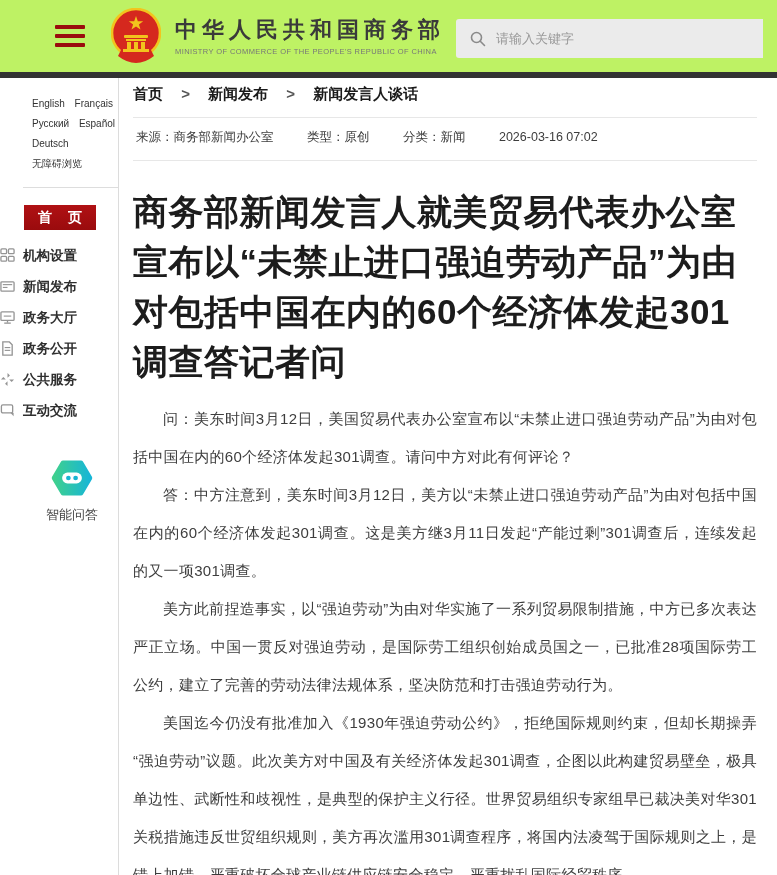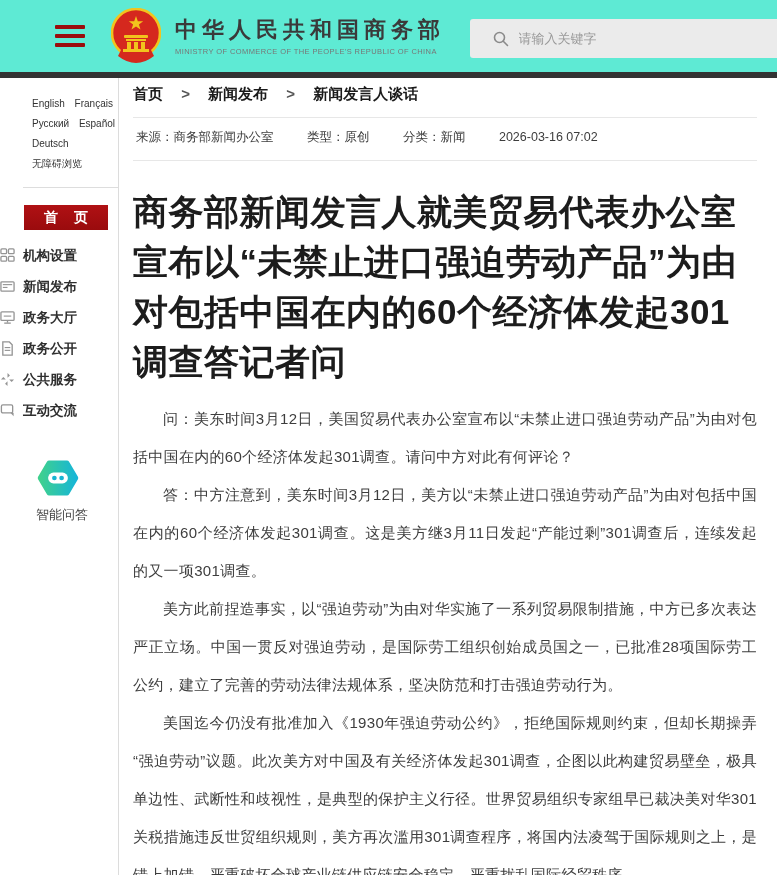--- a/index.html
+++ b/index.html
@@ -4,33 +4,33 @@
 <style>
   * { margin:0; padding:0; box-sizing:border-box; }
   html,body { background:#fff; }
   body {
     width:777px; height:875px; overflow:hidden;
     font-family:"Liberation Sans","DejaVu Sans",sans-serif;
     color:#333;
   }
   
   .header {
-    height:72px; display:flex; align-items:center; position:relative; background:#5eead4;
+    height:72px; display:flex; align-items:center; position:relative; background:#bef264;
   }
   .hamburger { margin-left:55px; cursor:pointer; }
   .hamburger .bar { width:30px; height:4px; background:#9a0d0d; margin:5px 0; border-radius:1px; }
   .logo-wrap { display:flex; align-items:center; margin-left:26px; cursor:pointer; }
   .emblem { width:50px; height:56px; flex:0 0 auto; }
   .site-titles { margin-left:14px; }
   .site-title { font-size:22px; font-weight:bold; color:#3a3a3a; letter-spacing:5px; line-height:26px; }
   .site-subtitle { font-size:7.5px; color:#777; letter-spacing:0.4px; margin-top:4px; }
   .search-box {
-    position:absolute; right:0; top:19px; width:307px; height:39px;
+    position:absolute; right:14px; top:19px; width:307px; height:39px;
     background:#ebebeb; border-radius:3px 0 0 3px;
-    display:flex; align-items:center; padding-left:14px;justify-content:center;
+    display:flex; align-items:center; padding-left:14px;
   }
   .search-box svg { flex:0 0 auto; }
   .search-input {
     border:none; background:transparent; outline:none; margin-left:10px;
     font-size:13px; color:#333; width:250px;
     font-family:"Liberation Sans","DejaVu Sans",sans-serif;
   }
   .search-input::placeholder { color:#999; }
   .top-bar { height:6px; background:#333333; width:100%; }
 
@@ -38,33 +38,33 @@
   .layout { display:flex; height:797px; }
   .sidebar { width:119px; border-right:1px solid #dcdcdc; flex:0 0 auto; padding-top:16px; }
   .main { flex:1; padding:0 20px 0 14px; }
 
   
   .lang-block { padding-left:32px; }
   .lang-row { font-size:10px; line-height:20px; color:#333; white-space:nowrap; }
   .lang-link { cursor:pointer; margin-right:7px; }
   .side-divider { border:none; border-top:1px solid #ddd; margin:13px 0 0 23px; }
   .home-btn {
-    margin:17px 0 0 24px; width:84px; height:25px;
+    margin:17px 0 0 24px; width:72px; height:25px;
     background:linear-gradient(#b01114,#9a0b0d);
     color:#fff; font-size:14px; font-weight:bold; letter-spacing:6px;
     display:flex; align-items:center; justify-content:center;
     padding-left:6px; cursor:pointer;
   }
   .side-nav { margin-top:10px; }
   .side-nav-item {
     display:flex; align-items:center; height:31px; cursor:pointer;
   }
   .side-nav-item .nav-icon { width:15px; height:15px; margin-right:8px; flex:0 0 auto; }
   .side-nav-item .nav-label { font-size:13.5px; font-weight:bold; color:#2f2f2f; white-space:nowrap; }
-  .qa-block { margin-top:34px; text-align:left; width:108px; cursor:pointer;padding-left:36px; }
+  .qa-block { margin-top:34px; text-align:center; width:108px; cursor:pointer;padding-left:36px; }
   .qa-block svg { width:44px; height:36px; }
   .qa-label { font-size:13px; color:#444; margin-top:6px; }
 
   
   .breadcrumb { padding-top:7px; font-size:15px; font-weight:bold; color:#1a1a1a; }
   .crumb { cursor:pointer; }
   .crumb-sep { margin:0 14px; color:#555; font-weight:bold; }
   .content-divider { border:none; border-top:1px solid #e7e7e7; margin-top:13px; }
   .meta-row { padding:11px 0 0 3px; font-size:12.5px; color:#3d3d3d; }
   .meta-item { margin-right:30px; white-space:nowrap; }

